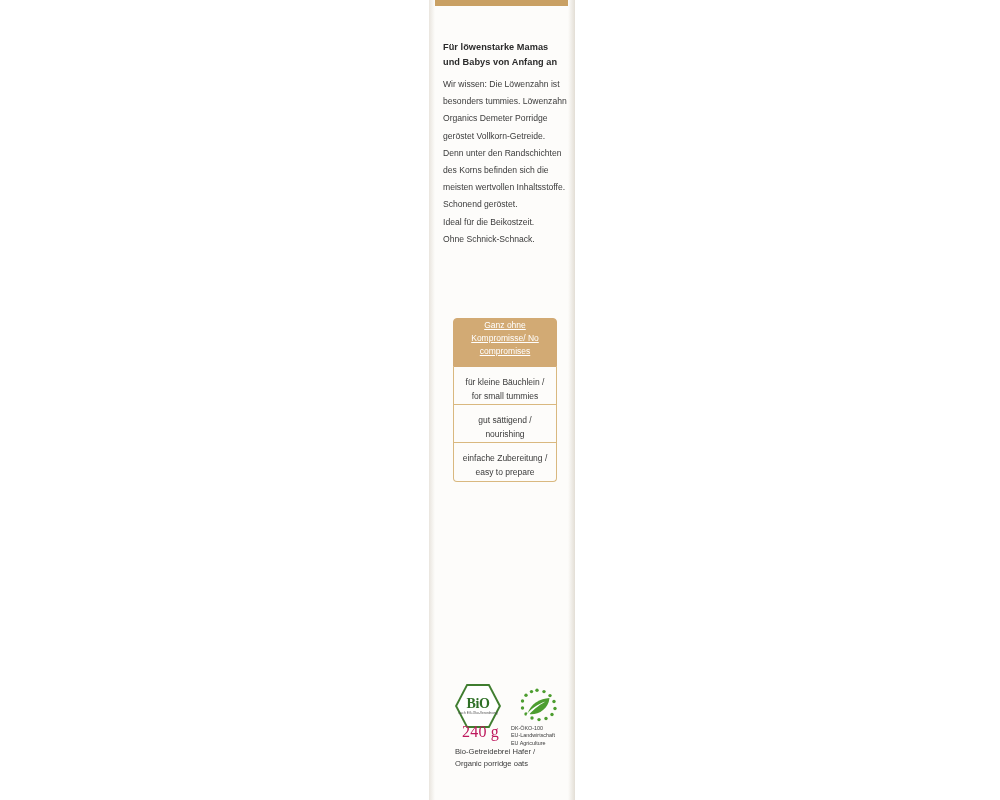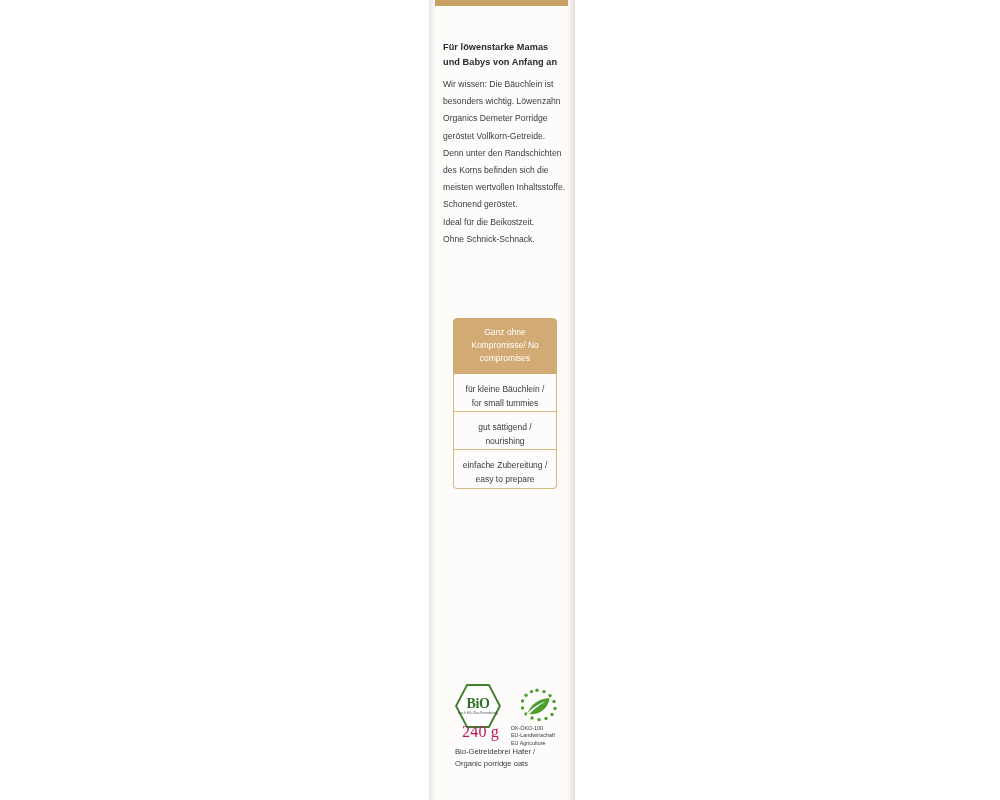--- a/index.html
+++ b/index.html
@@ -107,22 +107,23 @@
     font-size: 8.5px;
     line-height: 13.6px;
     padding: 9px 6px 1px 6px;
     background: transparent;
   }
   .claim.header {
     background: #d2aa74;
     border: 1px solid #d2aa74;
     color: #ffffff;
     border-radius: 4px 4px 0 0;
-    padding: 7px 6px 8px 6px;
+    padding: 0 6px 8px 6px;
     line-height: 13px;
+    text-decoration: underline;
   }
   .claim.last {
     border-radius: 0 0 4px 4px;
   }
 
   
   .logos {
     position: absolute;
     left: 12px;
     top: 689px;
@@ -226,22 +227,22 @@
   <div id="package">
     <div class="edge-left"></div>
     <div class="edge-right"></div>
     <div id="top-band"></div>
 
     <div class="content">
 
       <div class="headline">Für löwenstarke Mamas und Babys von Anfang an</div>
 
       <div class="bodycopy">
-        <p>Wir wissen: Die Bäuchlein ist</p>
-        <p>besonders wichtig. Löwenzahn</p>
+        <p>Wir wissen: Die Löwenzahn ist</p>
+        <p>besonders tummies. Löwenzahn</p>
         <p>Organics Demeter Porridge</p>
         <p>geröstet Vollkorn-Getreide.</p>
         <p>Denn unter den Randschichten</p>
         <p>des Korns befinden sich die</p>
         <p>meisten wertvollen Inhaltsstoffe.</p>
         <p>Schonend geröstet.</p>
         <p>Ideal für die Beikostzeit.</p>
         <p>Ohne Schnick-Schnack.</p>
       </div>
 

